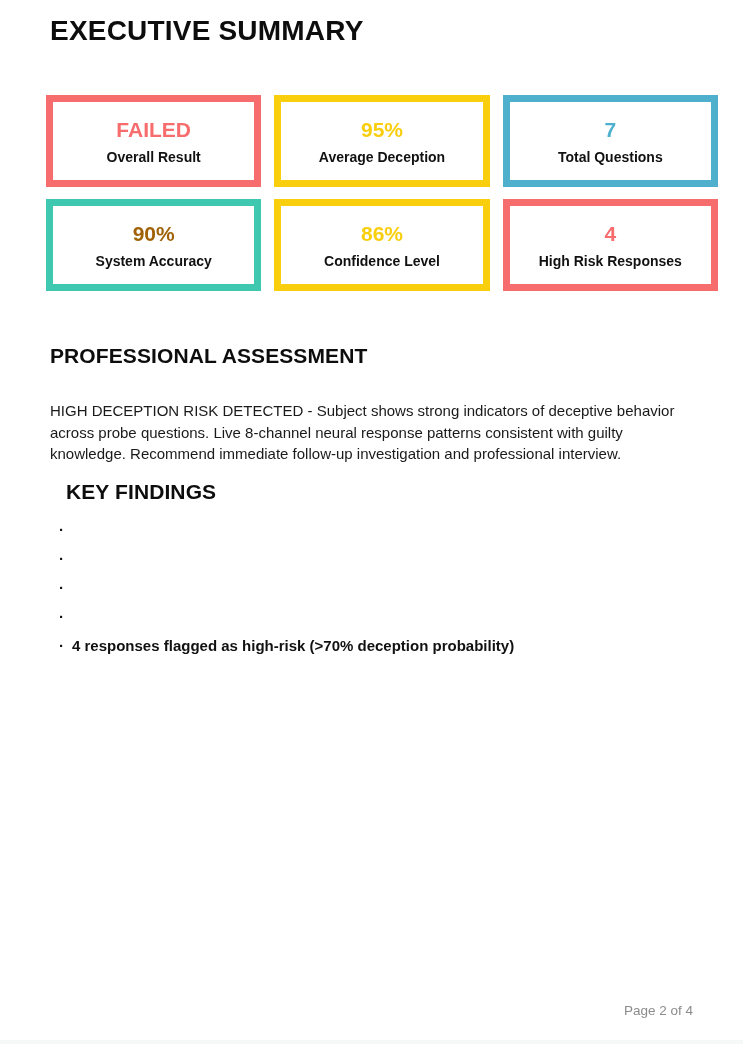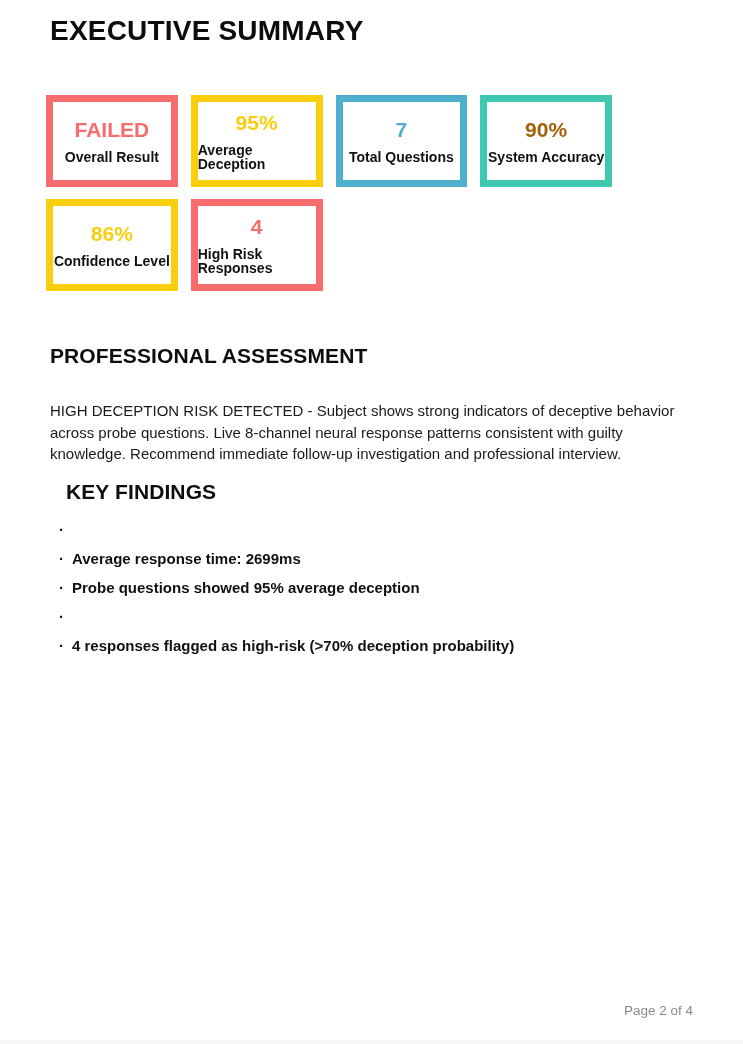--- a/index.html
+++ b/index.html
@@ -24,23 +24,23 @@
     font-size: 28px;
     line-height: 28px;
     font-weight: bold;
     color: #0d0d0d;
     letter-spacing: 0.2px;
   }
   .cards-grid {
     position: absolute;
     left: 46px;
     top: 95px;
-    width: 566px;
+    width: 672px;
     display: grid;
-    grid-template-columns: repeat(4, 1fr);
+    grid-template-columns: repeat(3, 1fr);
     column-gap: 13px;
     row-gap: 12px;
   }
   .metric-card {
     height: 92px;
     box-sizing: border-box;
     border: 7px solid #ccc;
     background: #ffffff;
     display: flex;
     flex-direction: column;
@@ -165,25 +165,23 @@
   <p class="assessment-body">HIGH DECEPTION RISK DETECTED - Subject shows strong indicators of deceptive behavior across probe questions. Live 8-channel neural response patterns consistent with guilty knowledge. Recommend immediate follow-up investigation and professional interview.</p>
 
   <h2 class="section-heading" id="kf-heading">KEY FINDINGS</h2>
 
   <ul class="findings-list">
     <li>
       <span class="bullet-dot">·</span>
     </li>
     <li>
       <span class="bullet-dot">·</span>
-      <span>Average response time: 2699ms</span>
     </li>
     <li>
       <span class="bullet-dot">·</span>
-      <span>Probe questions showed 95% average deception</span>
     </li>
     <li>
       <span class="bullet-dot">·</span>
     </li>
     <li>
       <span class="bullet-dot">·</span>
       <span>4 responses flagged as high-risk (&gt;70% deception probability)</span>
     </li>
   </ul>
 

